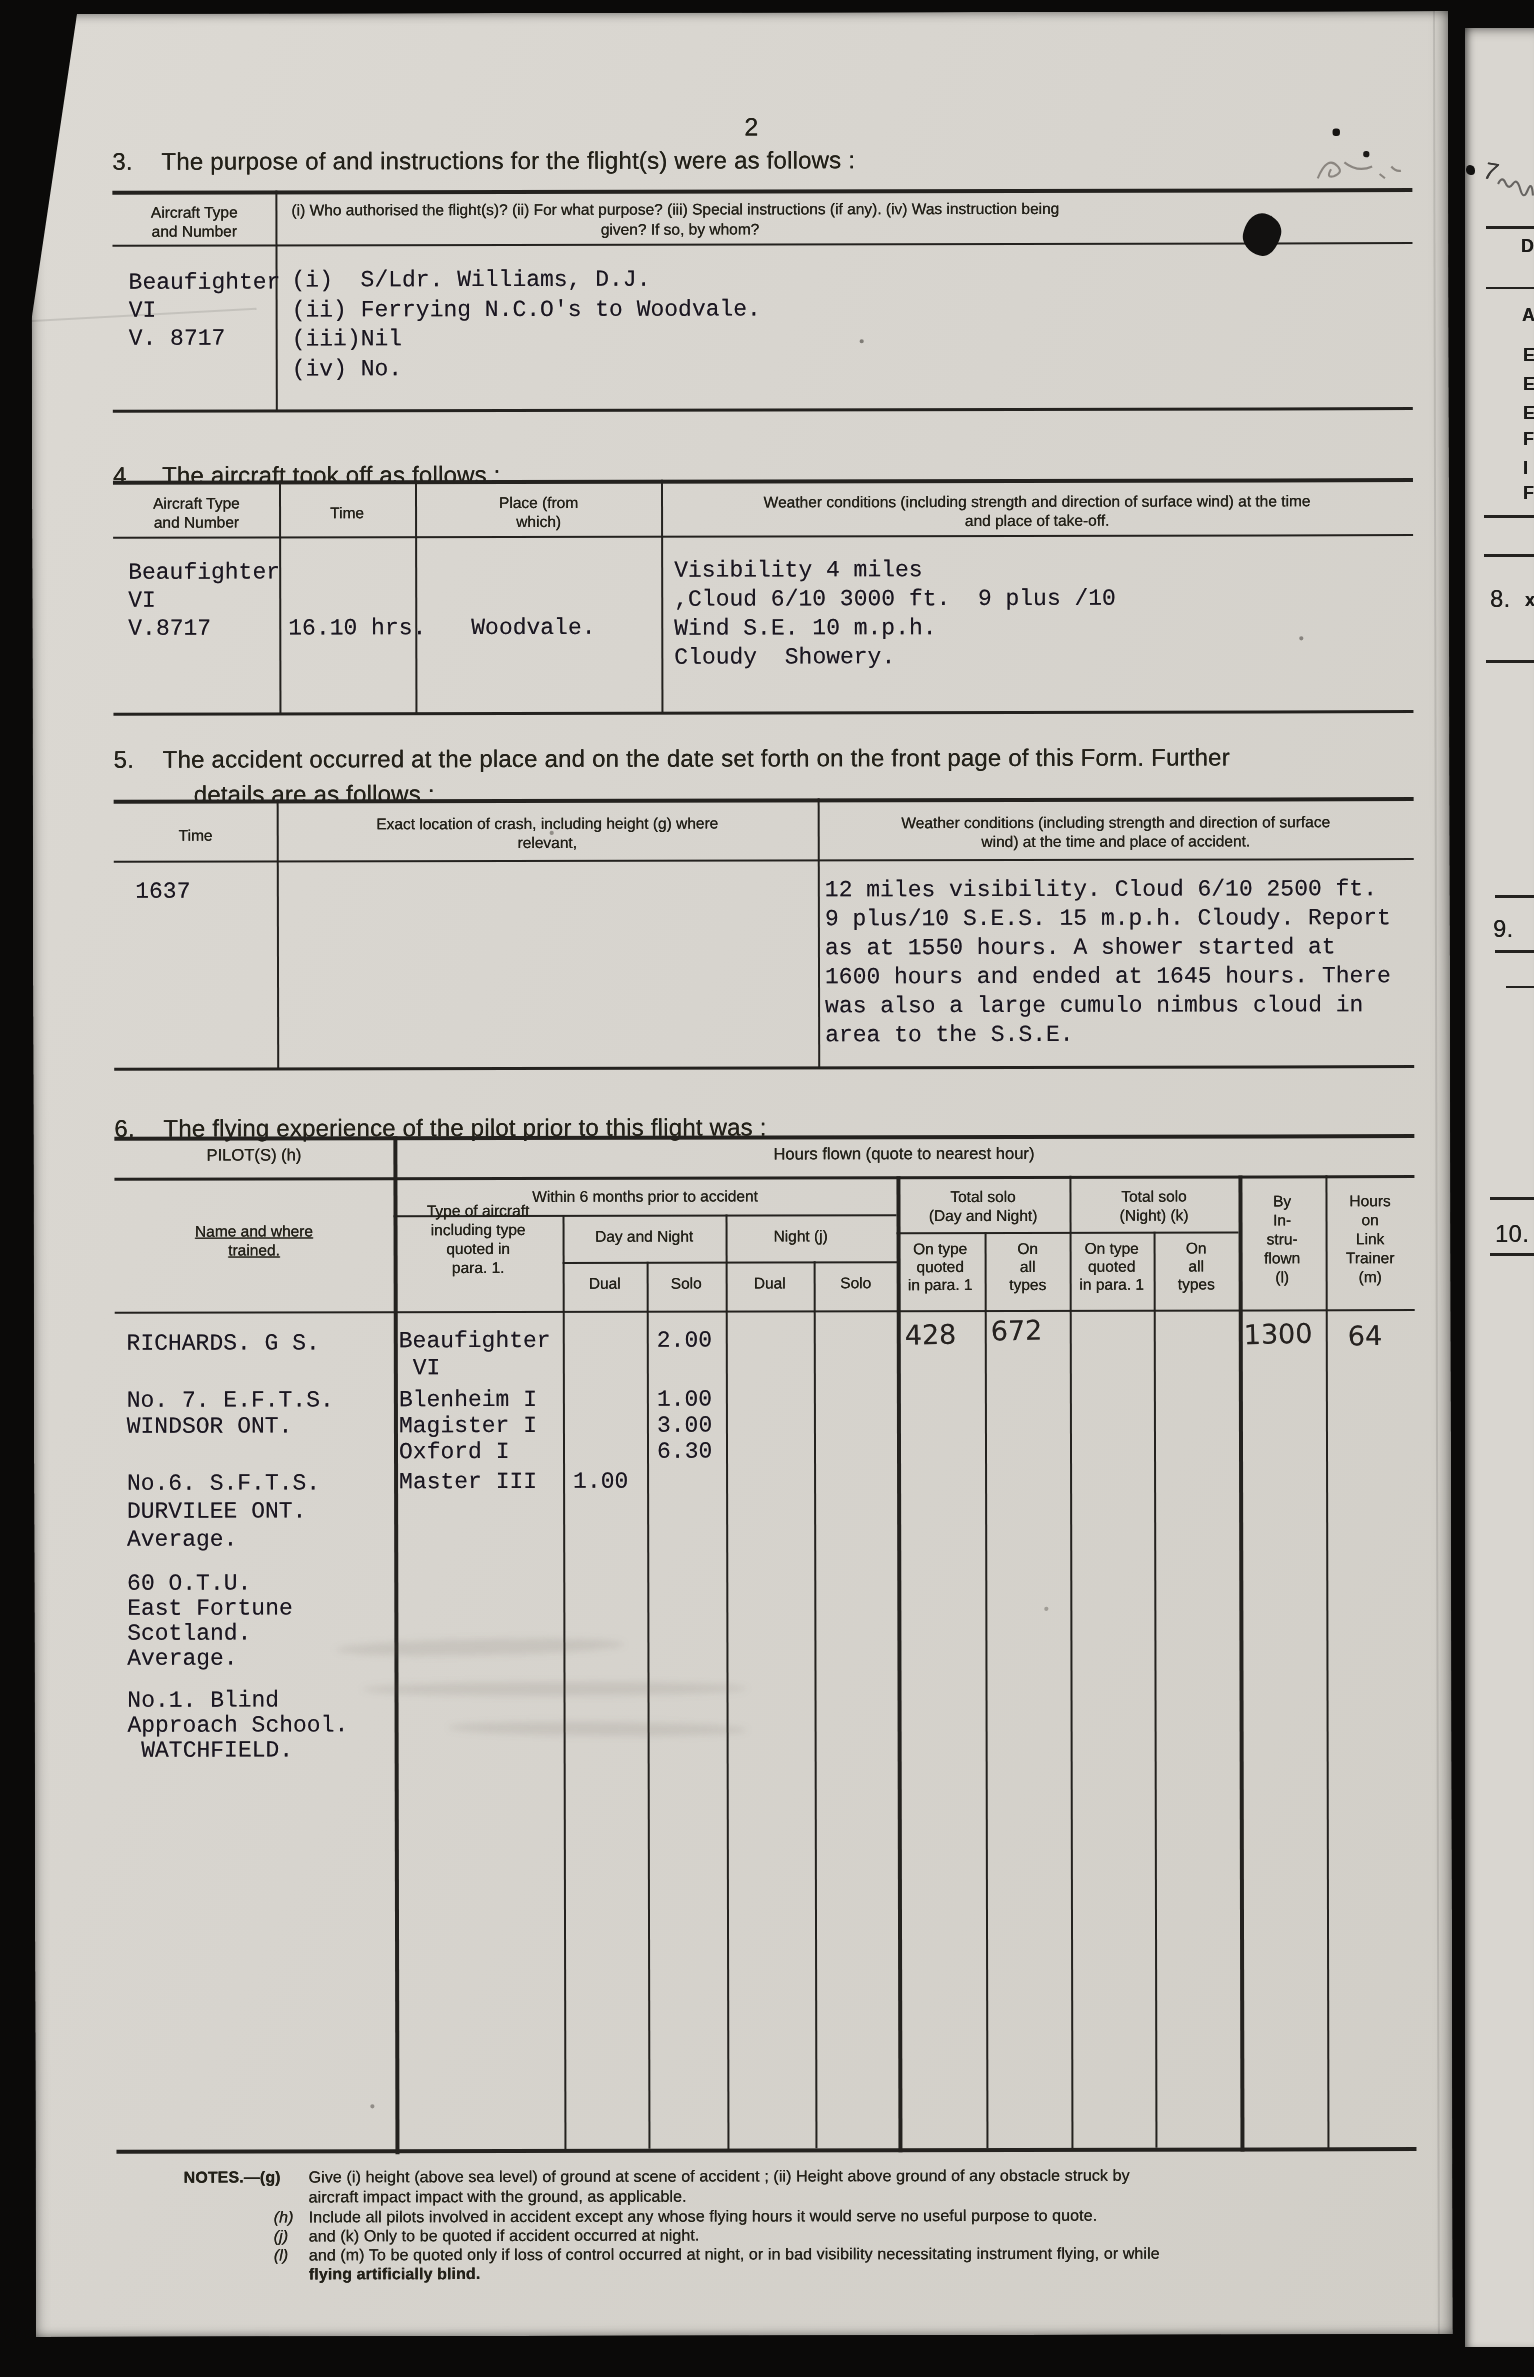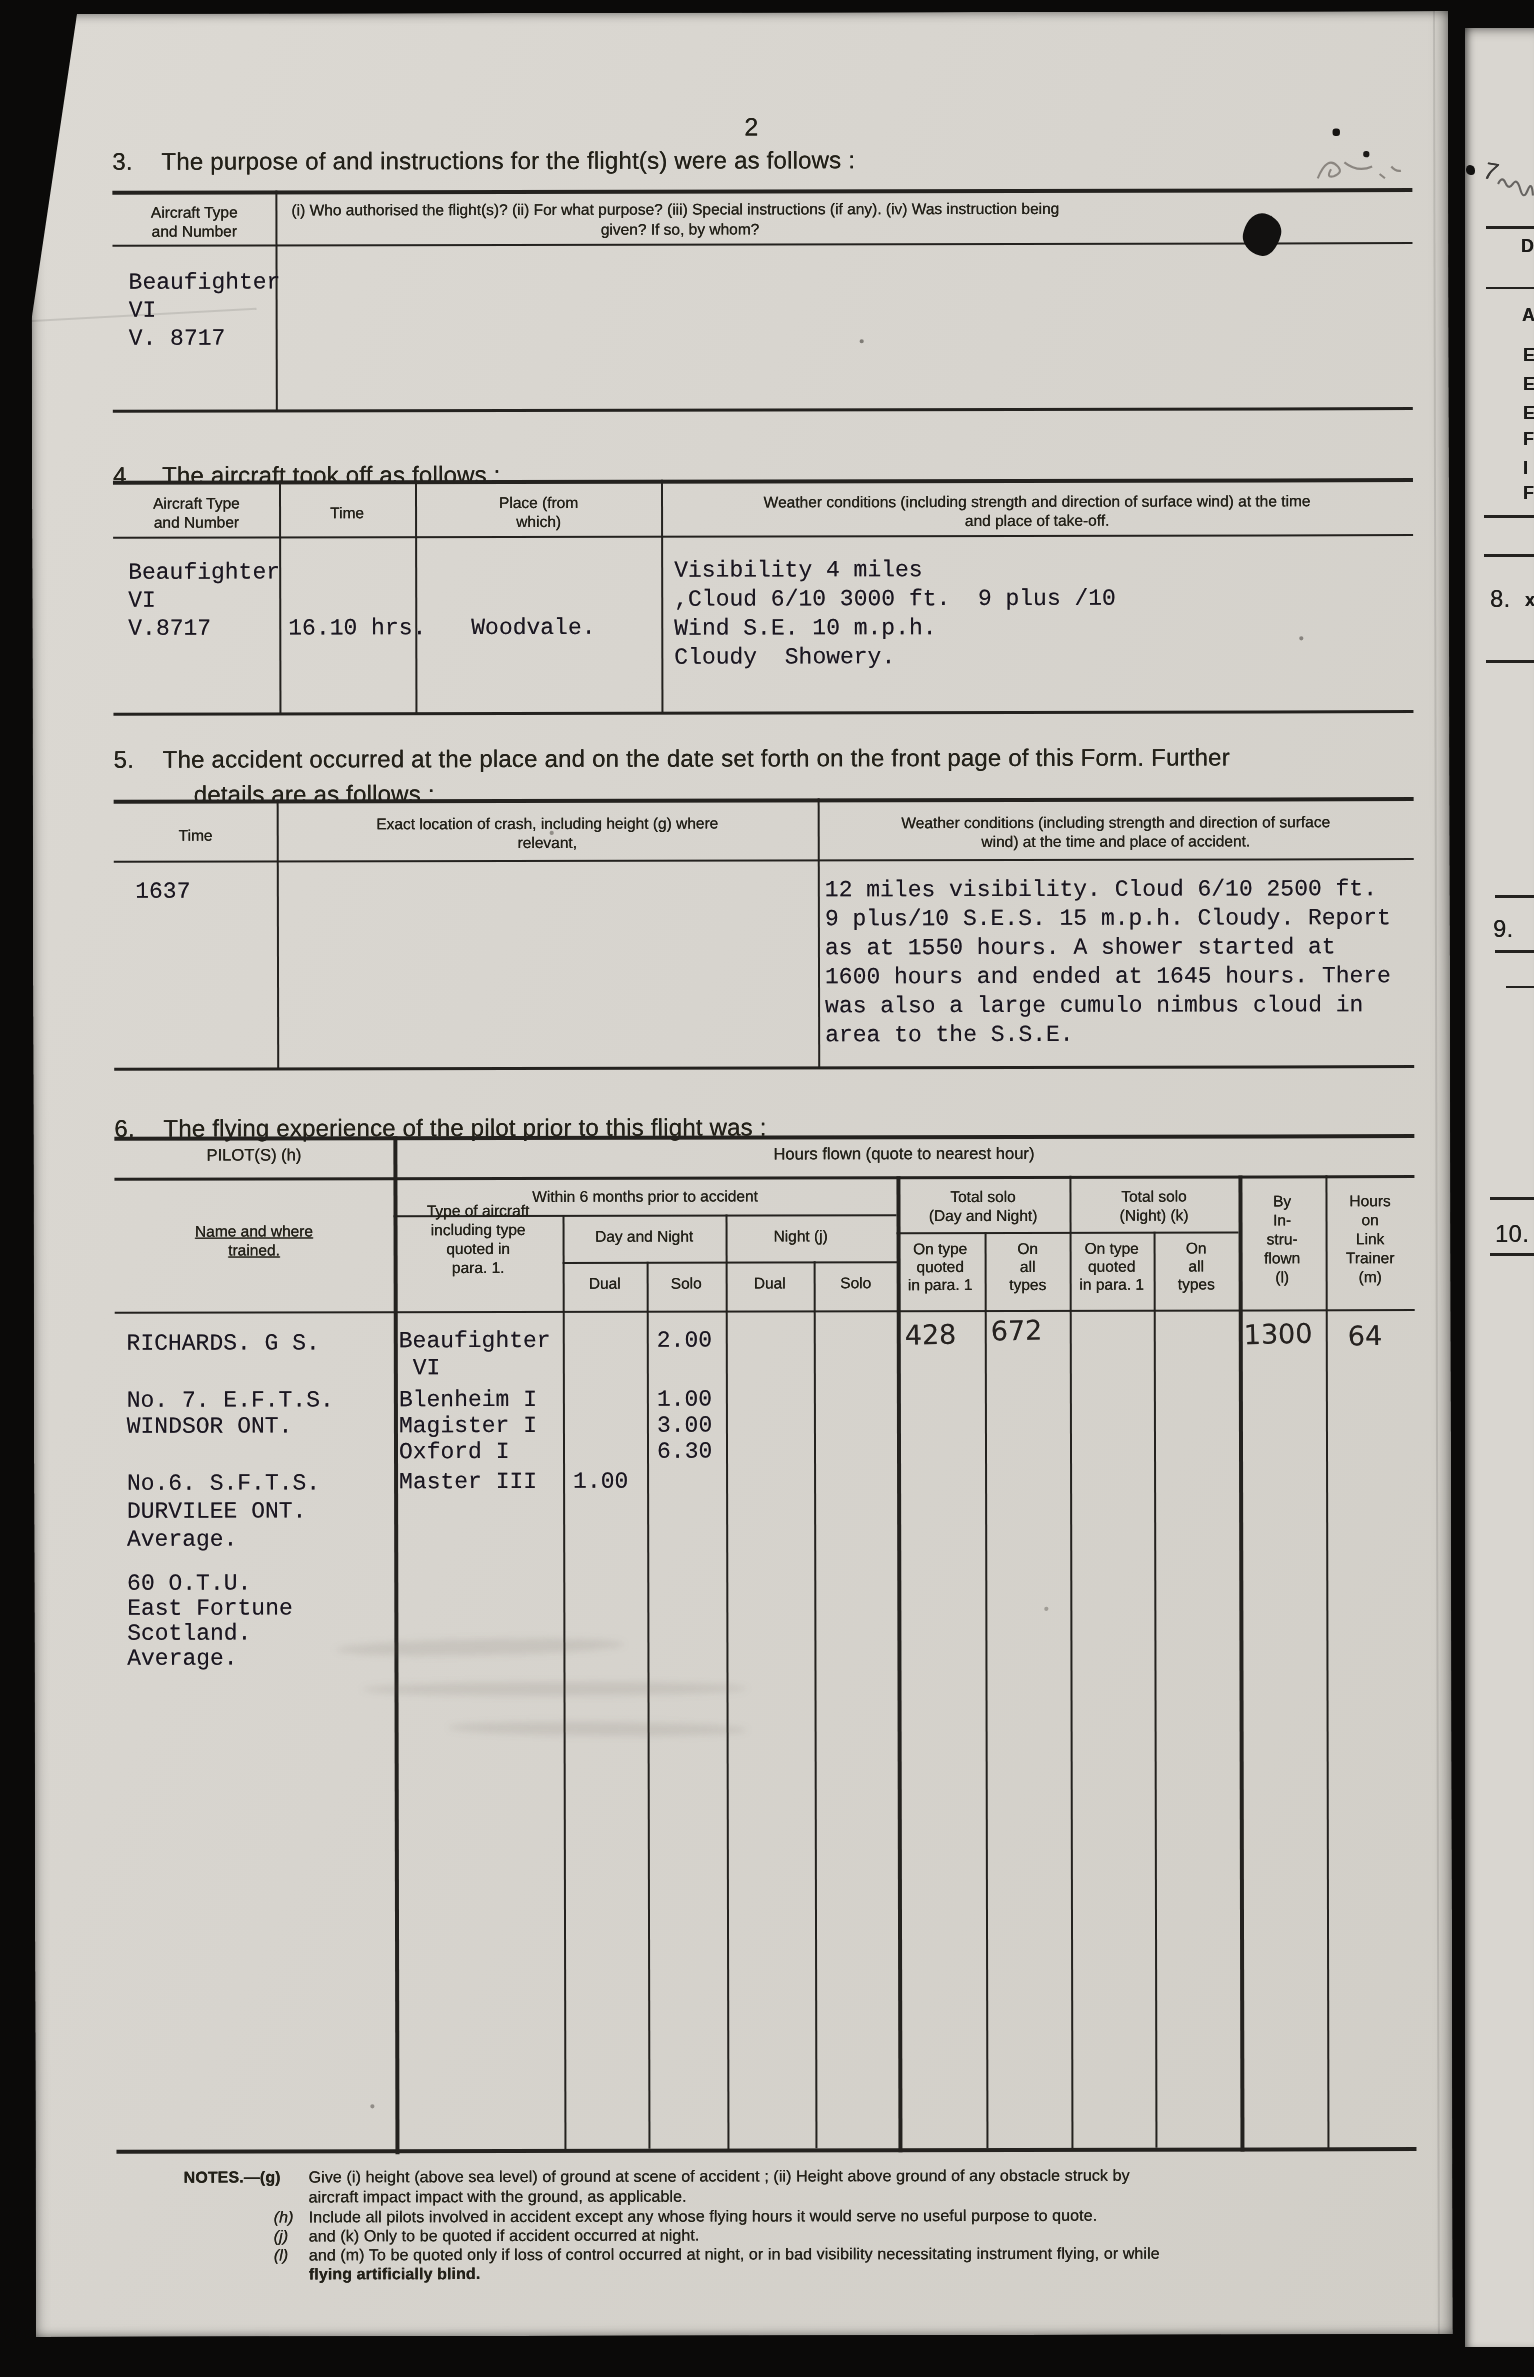--- a/index.html
+++ b/index.html
@@ -69,20 +69,24 @@
         <div class="vl" style="left:163px;top:0;height:221px;"></div>
 
         <div class="abs print small c" style="left:4.3px;top:11.8px;width:155px;">Aircraft Type
 and Number</div>
         <div class="abs print small" style="left:179px;top:9.6px;width:1117px;">(i) Who authorised the flight(s)?   (ii) For what purpose?   (iii) Special instructions (if any).   (iv) Was instruction being</div>
         <div class="abs print small c" style="left:179px;top:30px;width:777px;">given?   If so, by whom?</div>
 
         <div class="abs typed lh52" style="left:16px;top:78px;">Beaufighter
 VI
 V. 8717</div>
+        <div class="abs typed" style="left:179px;top:76px;">(i)  S/Ldr. Williams, D.J.
+(ii) Ferrying N.C.O's to Woodvale.
+(iii)Nil
+(iv) No.</div>
 
         <div class="blob" style="left:1131px;top:25px;width:37px;height:42px;border-radius:46% 58% 40% 60%/55% 42% 62% 44%;transform:rotate(14deg);"></div>
       </div>
     </div>
 
     <div>
       <div class="abs print head" style="left:81px;top:448px;">4.</div>
       <div class="abs print head" style="left:130px;top:448px;">The aircraft took off as follows :</div>
 
       <div class="tbl" style="left:81px;top:467px;width:1300px;height:234px;">
@@ -223,20 +227,23 @@
 6.30</div>
         <div class="abs typed lh52" style="left:11.8px;top:333px;">No.6. S.F.T.S.
 DURVILEE ONT.
 Average.</div>
         <div class="abs typed lh48" style="left:284px;top:333px;">Master III</div>
         <div class="abs typed lh48" style="left:458px;top:333px;">1.00</div>
         <div class="abs typed lh47" style="left:11.8px;top:435px;">60 O.T.U.
 East Fortune
 Scotland.
 Average.</div>
+        <div class="abs typed lh47" style="left:11.8px;top:552px;">No.1. Blind
+Approach School.
+ WATCHFIELD.</div>
 
         <div class="abs hw" style="left:790px;top:184px;">428</div>
         <div class="abs hw" style="left:876px;top:180px;">672</div>
         <div class="abs hw" style="left:1129px;top:184px;">1300</div>
         <div class="abs hw" style="left:1233px;top:186px;">64</div>
 
         <div class="smudge" style="left:220px;top:503px;width:289px;height:16px;transform:rotate(-1deg);"></div>
         <div class="smudge" style="left:246px;top:546px;width:386px;height:14px;"></div>
         <div class="smudge" style="left:332px;top:586px;width:300px;height:14px;transform:rotate(.6deg);"></div>
       </div>

